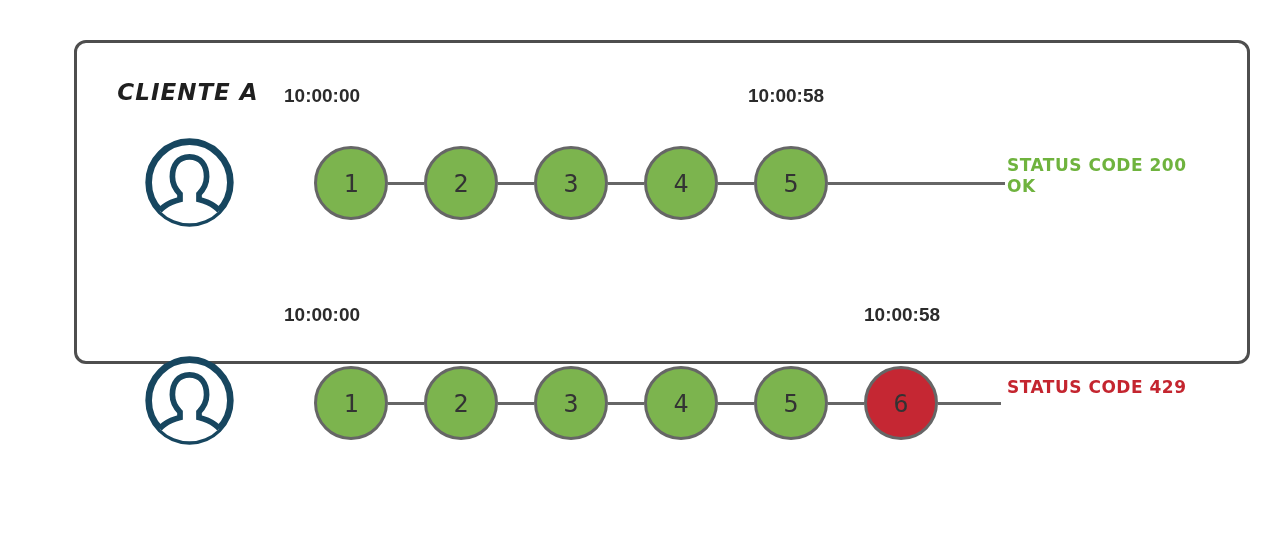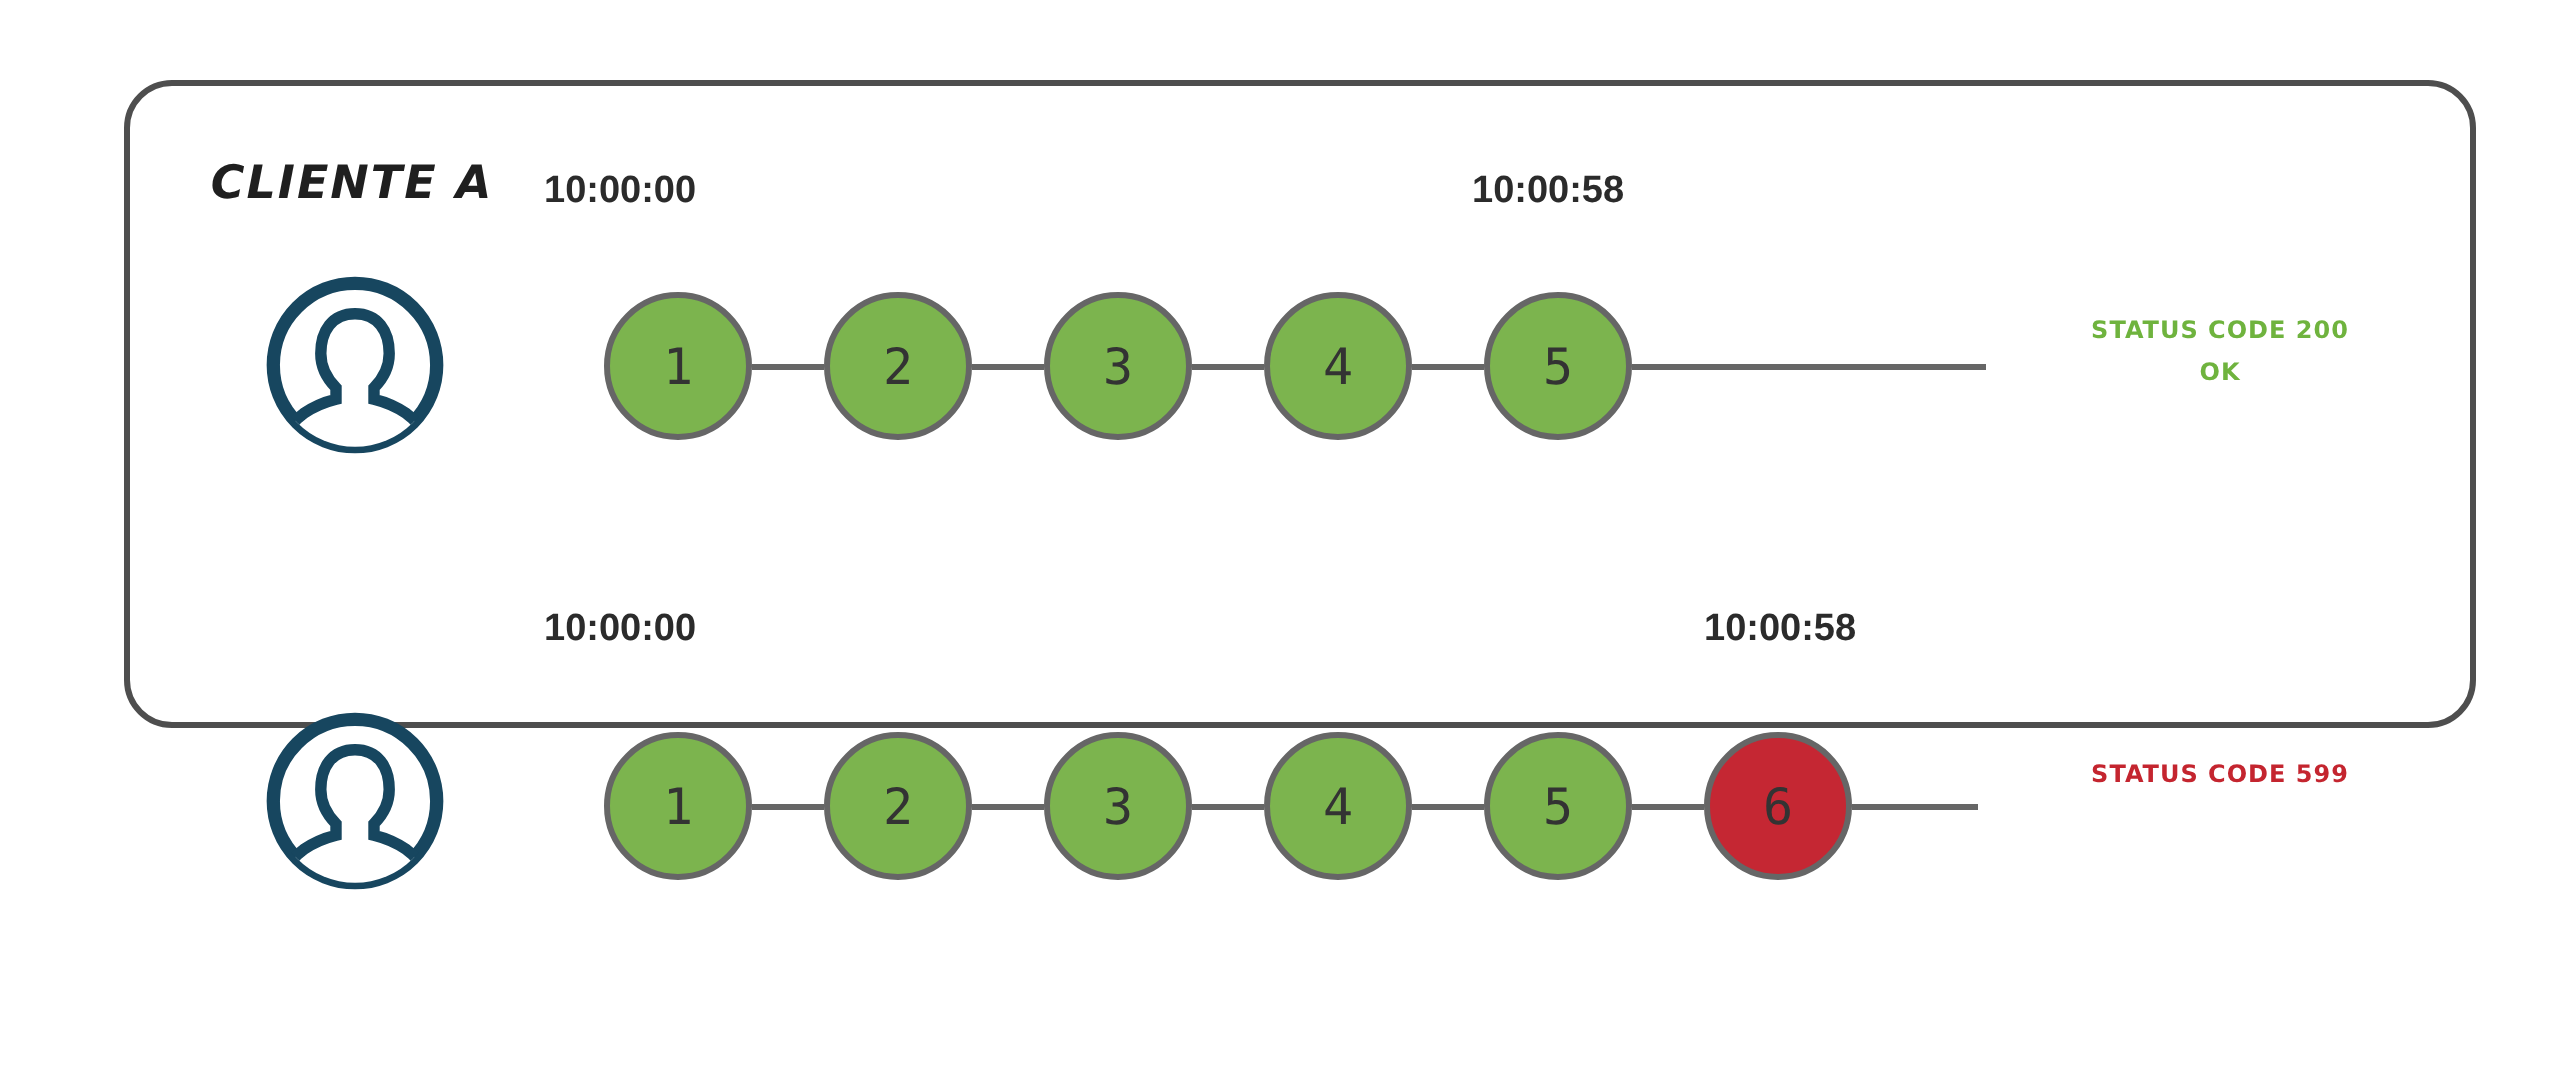--- a/index.html
+++ b/index.html
@@ -3,40 +3,40 @@
 <meta charset="utf-8">
 <style>
   :root {
     --green:#7cb44e; --red:#c52733; --node_border:#666666; --line:#666666;
     --avatar:#17465f; --status_ok:#6fb33e; --status_error:#c4252f;
     --text_dark:#2b2b2b; --frame_border:#4e4e4e;
   }
   * { box-sizing:border-box; }
   body { margin:0; background:#ffffff; font-family:"DejaVu Sans", sans-serif; }
   #canvas { position:relative; width:1280px; height:540px; background:#ffffff; overflow:hidden; }
-  .frame { position:absolute; left:62px; top:40px; width:1176px; height:324px;
-           border:3px solid var(--frame_border); border-radius:24px; background:#ffffff; }
+  .frame { position:absolute; left:74px; top:40px; width:1176px; height:324px;
+           border:3px solid var(--frame_border); border-radius:12px; background:#ffffff; }
   .client-label { position:absolute; width:160px; text-align:center; font-weight:bold;
                   font-style:italic; font-size:23px; letter-spacing:1px; color:#1f1f1f;
                   font-family:"DejaVu Sans", sans-serif; }
   .timestamp { position:absolute; width:140px; text-align:left; font-weight:bold;
                font-size:19px; color:var(--text_dark); font-family:"Liberation Sans", sans-serif; }
   .avatar { position:absolute; width:95px; height:95px; }
   .timeline { position:absolute; display:flex; align-items:center; height:80px; }
   .node { flex:0 0 auto; width:74px; height:74px; border:3px solid var(--node_border);
           border-radius:50%; background:var(--green); display:flex; align-items:center;
           justify-content:center; font-family:"DejaVu Sans Mono", monospace;
           font-size:25px; color:#333333; }
   .node.err { background:var(--red); }
   .connector { flex:0 0 auto; width:36px; height:3px; background:var(--line); }
   .trail { flex:0 0 auto; height:3px; background:var(--line); }
   .trail-a { width:177px; }
   .trail-b { width:63px; }
-  .status { position:absolute; width:230px; text-align:center; font-weight:bold;
-            font-size:12px; line-height:21px; letter-spacing:0.5px;
+  .status { position:absolute; width:230px; text-align:left; font-weight:bold;
+            font-size:17px; line-height:21px; letter-spacing:0.5px;
             font-family:"DejaVu Sans", sans-serif; }
   .status.ok { color:var(--status_ok); }
   .status.err { color:var(--status_error); }
   
   .label-a { left:31px; top:36px; }
   .ts-a-start { left:207px; top:42px; }
   .ts-a-end { left:671px; top:42px; }
   .avatar-a { left:65px; top:92px; }
   .timeline-a { left:237px; top:100px; }
   .status-a { left:930px; top:112px; }
@@ -136,17 +136,17 @@
           <span>5</span>
         </div>
       <div class="connector"></div>
       <div class="node err">
           <span>6</span>
         </div>
       <div class="trail trail-b"></div>
     </div>
 
     <div class="status err status-b">
-      <div>STATUS CODE 599</div>
+      <div>STATUS CODE 429</div>
     </div>
 
   </div>
 </div>
 
 </body></html>

